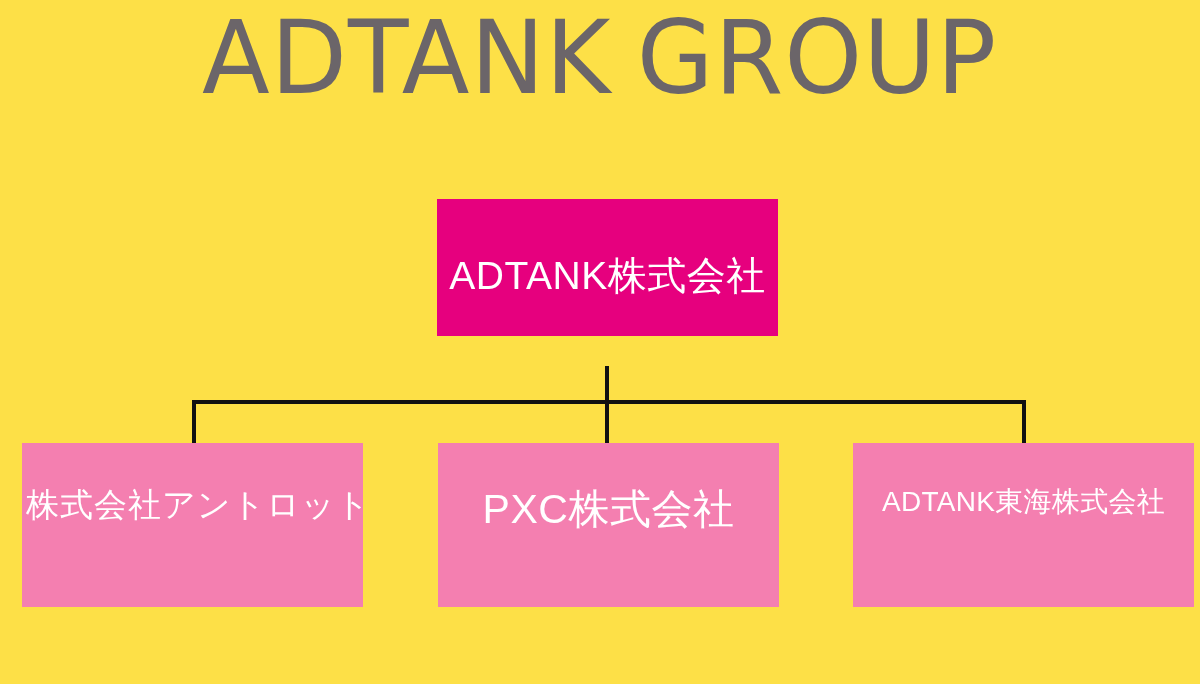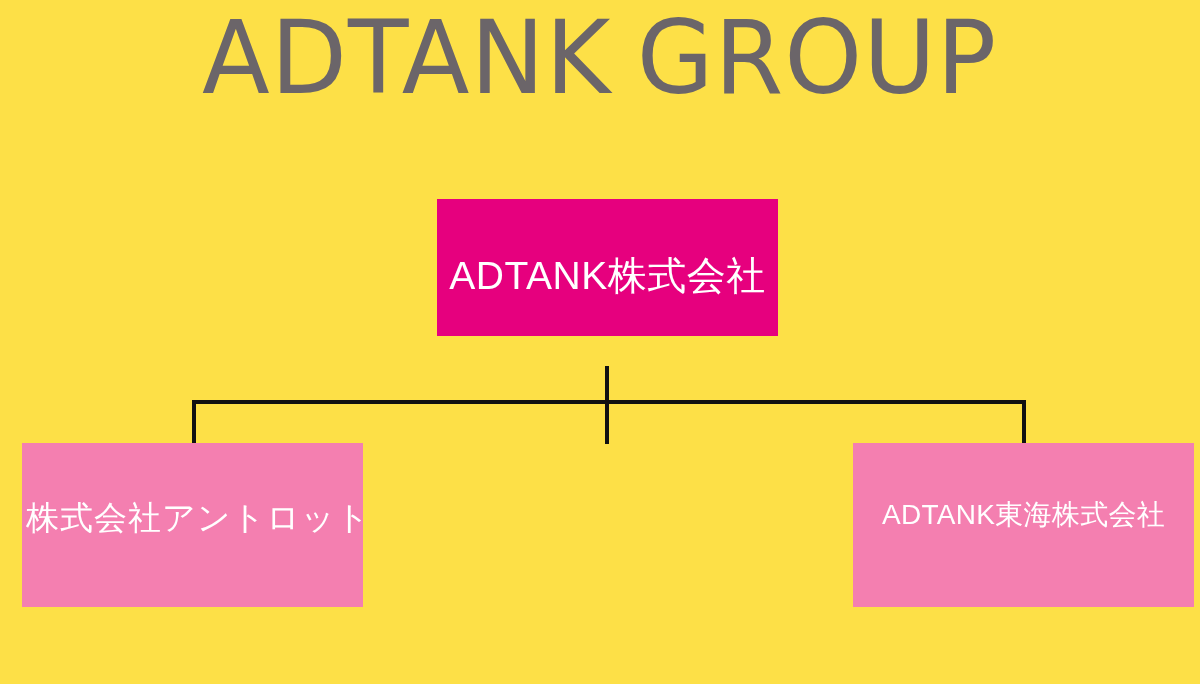--- a/index.html
+++ b/index.html
@@ -128,21 +128,21 @@
   .box-root .org-box-label {
     font-size: 39px;
   }
 
   
   .box-child {
     top: 443px;
     height: 164px;
     background: #f47fb0;
     align-items: flex-start;
-    padding-top: 57px;
+    padding-top: 44px;
   }
   .box-child-antrot {
     left: 22px;
     width: 341px;
   }
   .box-child-antrot .org-box-label {
     font-size: 33px;
     letter-spacing: 1px;
   }
   .box-child-pxc {
@@ -179,18 +179,21 @@
   </div>
 
   <div class="org-box box-root">
     <span class="org-box-label">ADTANK株式会社</span>
   </div>
 
   <div class="org-box box-child box-child-antrot">
     <span class="org-box-label">株式会社アントロット</span>
   </div>
 
+  <div class="org-box box-child box-child-pxc">
+    <span class="org-box-label">PXC株式会社</span>
+  </div>
 
   <div class="org-box box-child box-child-tokai">
     <span class="org-box-label">ADTANK東海株式会社</span>
   </div>
 
 </div>
 
 </body></html>

